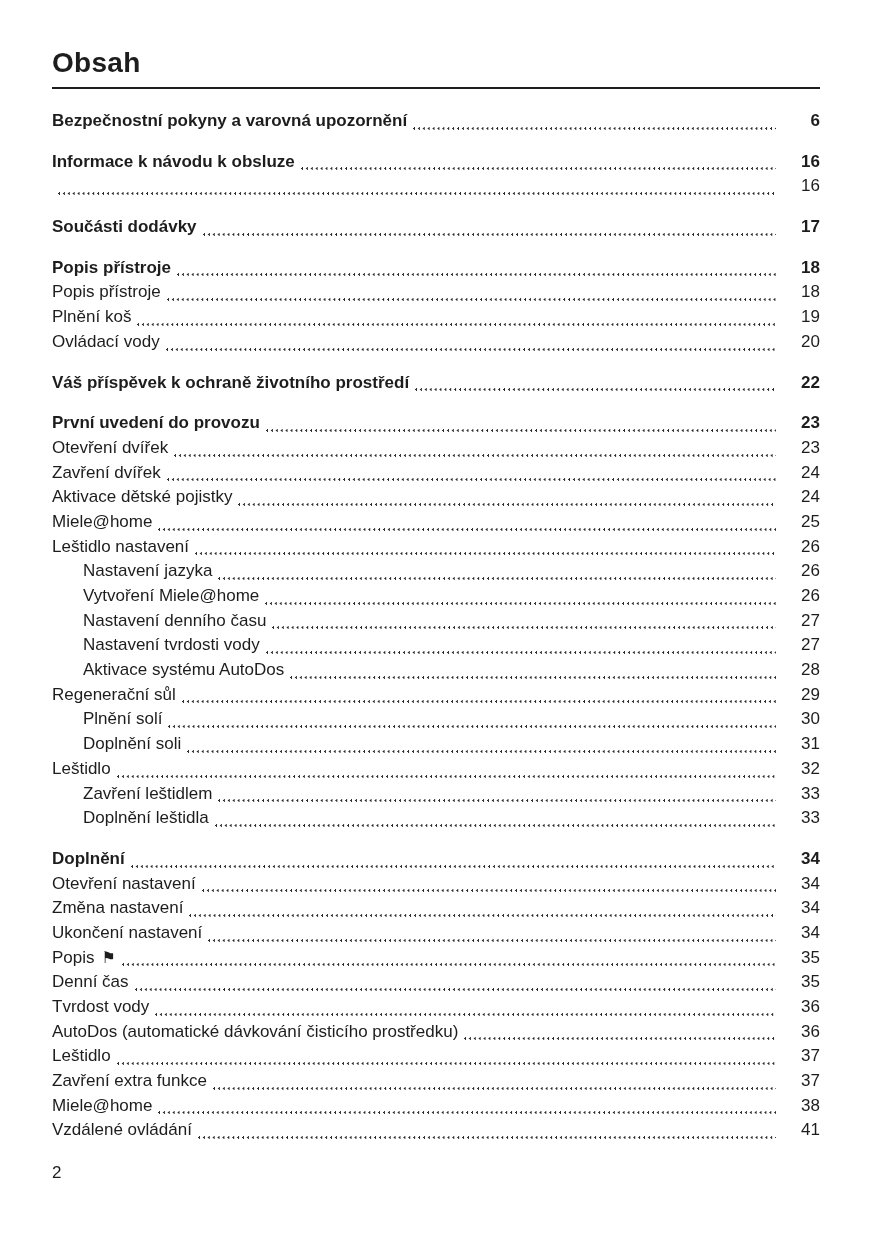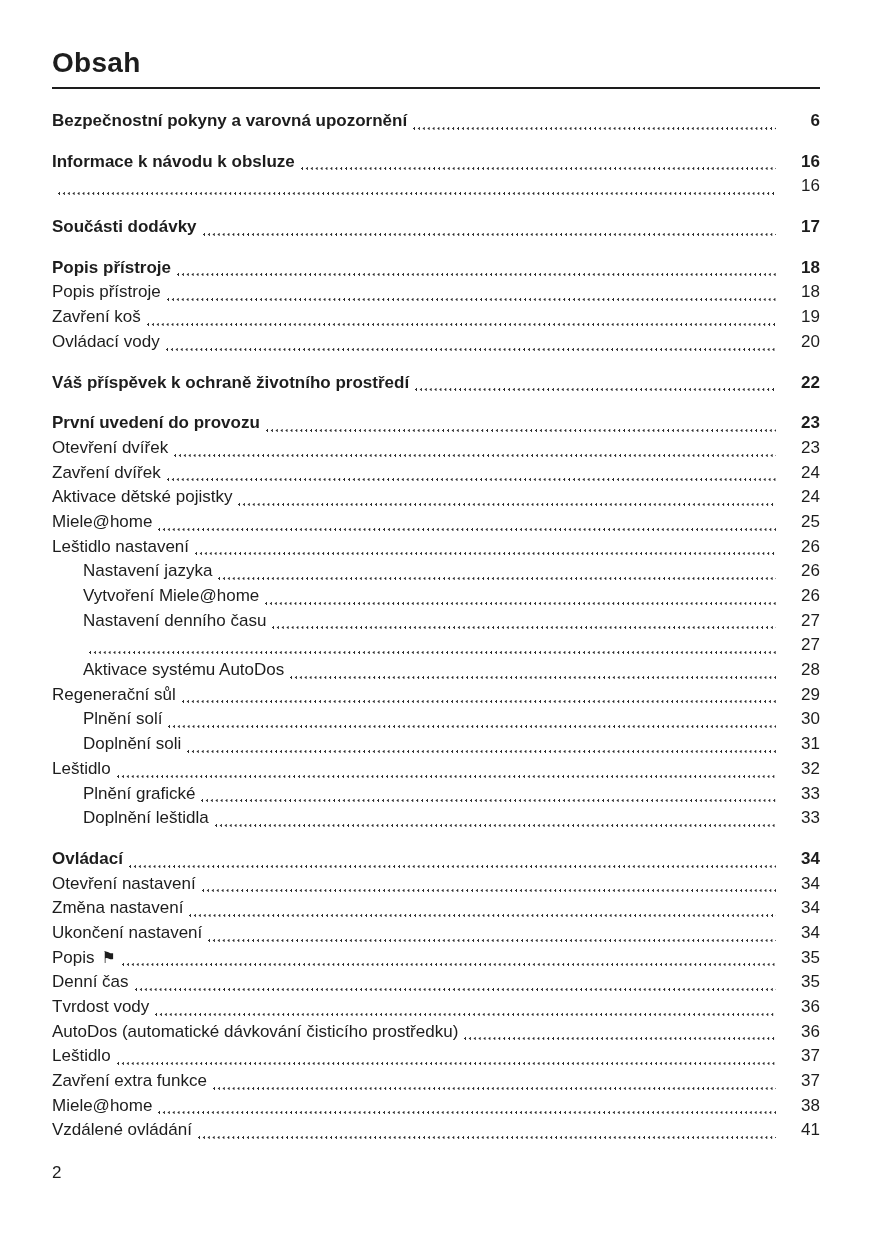--- a/index.html
+++ b/index.html
@@ -121,21 +121,21 @@
           <span class="label">Popis přístroje</span>
           <span class="leader"></span>
           <span class="pagenum">18</span>
         </div>
         <div class="toc-entry">
           <span class="label">Popis přístroje</span>
           <span class="leader"></span>
           <span class="pagenum">18</span>
         </div>
         <div class="toc-entry">
-          <span class="label">Zavření koš</span>
+          <span class="label">Plnění koš</span>
           <span class="leader"></span>
           <span class="pagenum">19</span>
         </div>
         <div class="toc-entry">
           <span class="label">Ovládací vody</span>
           <span class="leader"></span>
           <span class="pagenum">20</span>
         </div>
       </div>
       <div class="toc-group">
@@ -185,20 +185,21 @@
           <span class="label">Vytvoření Miele@home</span>
           <span class="leader"></span>
           <span class="pagenum">26</span>
         </div>
         <div class="toc-entry indent">
           <span class="label">Nastavení denního času</span>
           <span class="leader"></span>
           <span class="pagenum">27</span>
         </div>
         <div class="toc-entry indent">
+          <span class="label">Nastavení tvrdosti vody</span>
           <span class="leader"></span>
           <span class="pagenum">27</span>
         </div>
         <div class="toc-entry indent">
           <span class="label">Aktivace systému AutoDos</span>
           <span class="leader"></span>
           <span class="pagenum">28</span>
         </div>
         <div class="toc-entry">
           <span class="label">Regenerační sůl</span>
@@ -214,33 +215,33 @@
           <span class="label">Doplnění soli</span>
           <span class="leader"></span>
           <span class="pagenum">31</span>
         </div>
         <div class="toc-entry">
           <span class="label">Leštidlo</span>
           <span class="leader"></span>
           <span class="pagenum">32</span>
         </div>
         <div class="toc-entry indent">
-          <span class="label">Plnění grafické</span>
+          <span class="label">Zavření leštidlem</span>
           <span class="leader"></span>
           <span class="pagenum">33</span>
         </div>
         <div class="toc-entry indent">
           <span class="label">Doplnění leštidla</span>
           <span class="leader"></span>
           <span class="pagenum">33</span>
         </div>
       </div>
       <div class="toc-group">
         <div class="toc-entry bold">
-          <span class="label">Ovládací</span>
+          <span class="label">Doplnění</span>
           <span class="leader"></span>
           <span class="pagenum">34</span>
         </div>
         <div class="toc-entry">
           <span class="label">Otevření nastavení</span>
           <span class="leader"></span>
           <span class="pagenum">34</span>
         </div>
         <div class="toc-entry">
           <span class="label">Změna nastavení</span>

